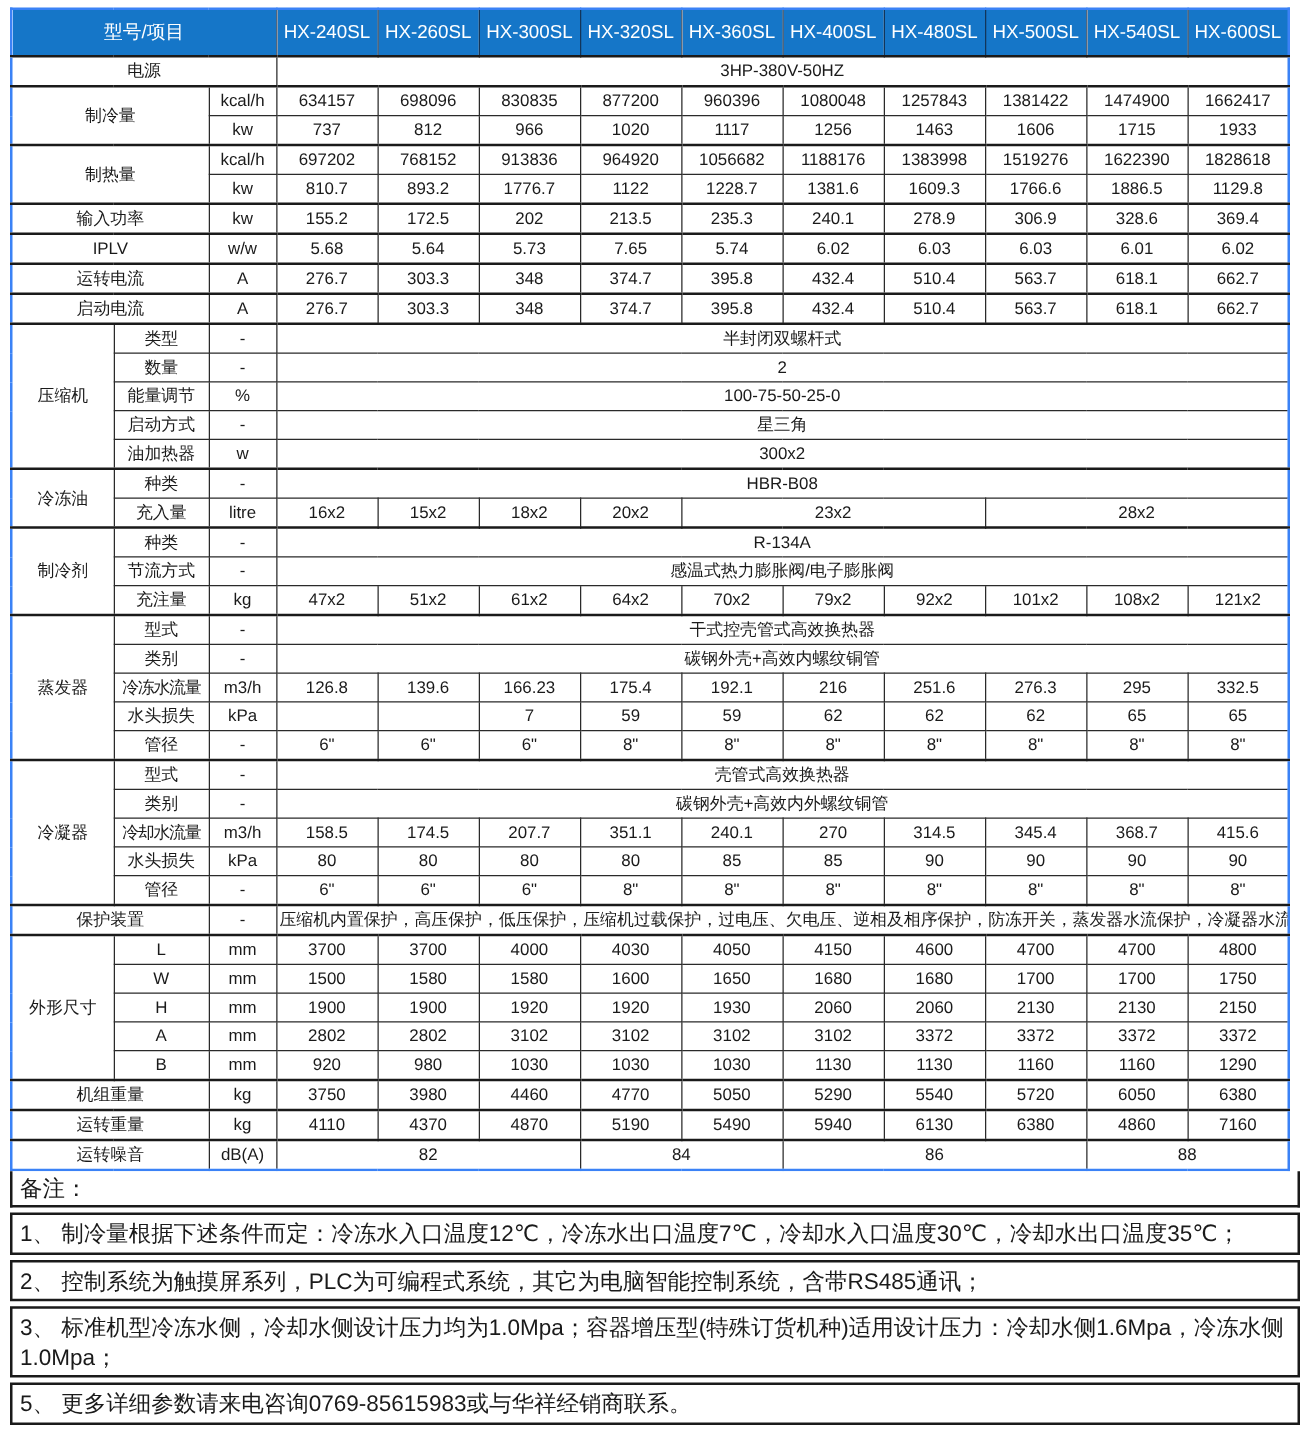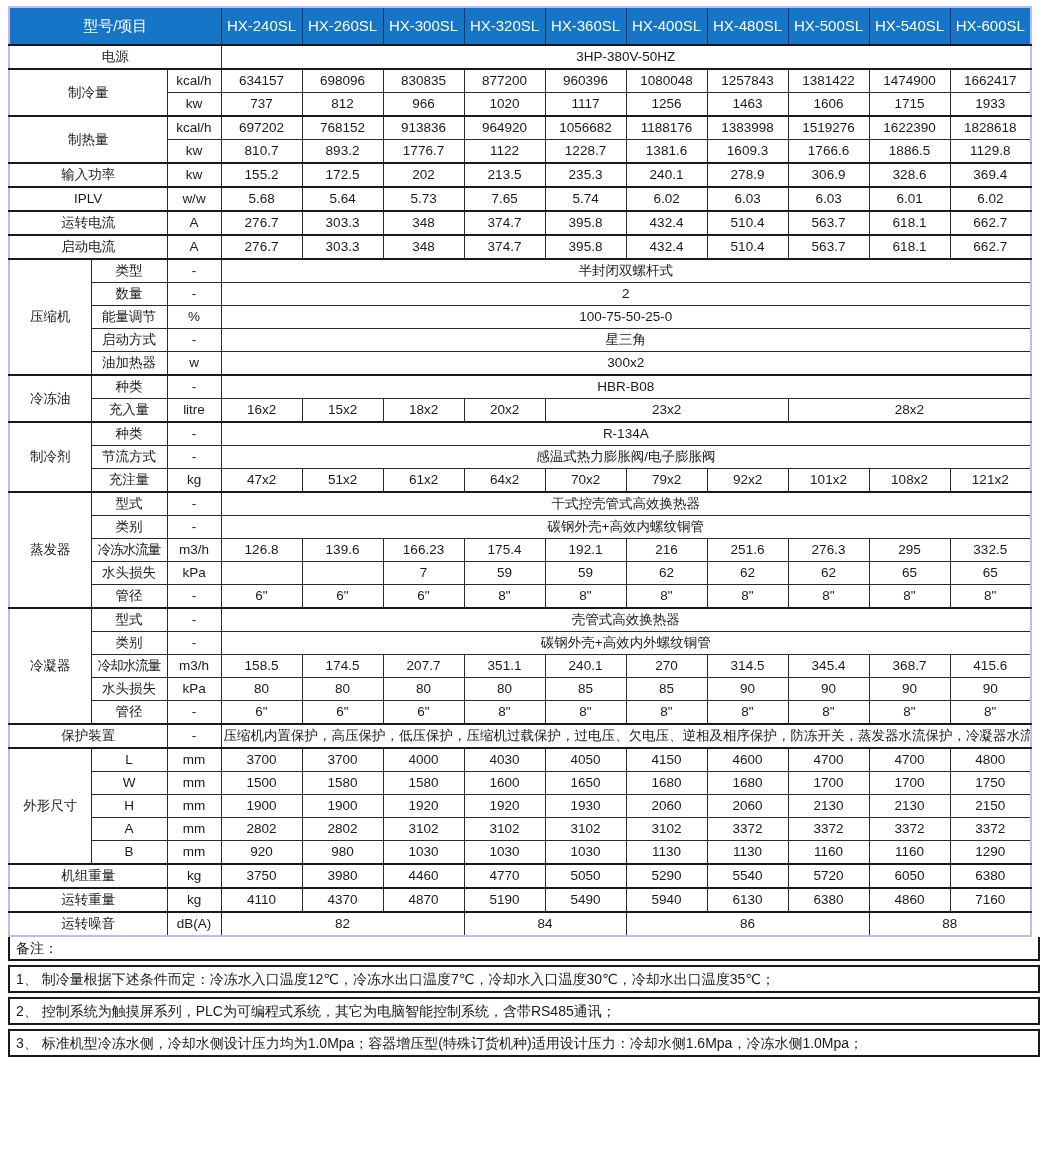--- a/index.html
+++ b/index.html
@@ -9,21 +9,21 @@
   .title-bar {
     border:2px solid #1a1a1a; border-bottom:none;
     font-family:"Liberation Serif","DejaVu Serif",serif;
     font-size:23px; letter-spacing:1px;
     padding:7px 6px 3px 8px; height:30px; box-sizing:content-box;
     background:#ffffff;
   }
 
   table.spec {
     border-collapse:collapse; table-layout:fixed; width:976px;
-    border:2px solid #c4b5fd;
+    border:2px solid #3b82f6;
   }
   table.spec th, table.spec td {
     border:1px solid #2a2a2a;
     height:22px; padding:0 2px;
     text-align:center; vertical-align:middle;
     font-size:13.5px; line-height:1.15;
     overflow:hidden; white-space:nowrap;
   }
   table.spec thead th {
     background:var(--header-bg,#1576c8); color:#ffffff;
@@ -35,21 +35,21 @@
   td.sm   { font-size:13px; letter-spacing:-1px;font-family:Liberation Serif, serif; }
   td.unit { font-size:13.5px; }
   td.left {
     text-align:left; white-space:normal; padding:3px 6px;
     font-size:13.5px; line-height:1.48;
   }
 
   .notes .note {
     border:2px solid #1a1a1a;
     margin-top:4px; padding:3px 6px 2px 6px;
-    font-size:14px; line-height:1.35; background:#ffffff;
+    font-size:18px; line-height:1.35; background:#ffffff;
   }
   .notes .note.first { margin-top:0; border-top:none; padding-top:2px; padding-bottom:1px; }
 </style>
 </head>
 <body>
 
 <div class="page">
 
 
   <table class="spec">
@@ -487,15 +487,16 @@
         </tr>
       </tbody>
   </table>
 
   <div class="notes">
     <div class="note first">备注：</div>
 
   <div class="note">1、 制冷量根据下述条件而定：冷冻水入口温度12℃，冷冻水出口温度7℃，冷却水入口温度30℃，冷却水出口温度35℃；</div>
       <div class="note">2、 控制系统为触摸屏系列，PLC为可编程式系统，其它为电脑智能控制系统，含带RS485通讯；</div>
       <div class="note">3、 标准机型冷冻水侧，冷却水侧设计压力均为1.0Mpa；容器增压型(特殊订货机种)适用设计压力：冷却水侧1.6Mpa，冷冻水侧1.0Mpa；</div>
+      <div class="note">5、 更多详细参数请来电咨询0769-85615983或与华祥经销商联系。</div>
     </div>
 
 </div>
 
 </body></html>

